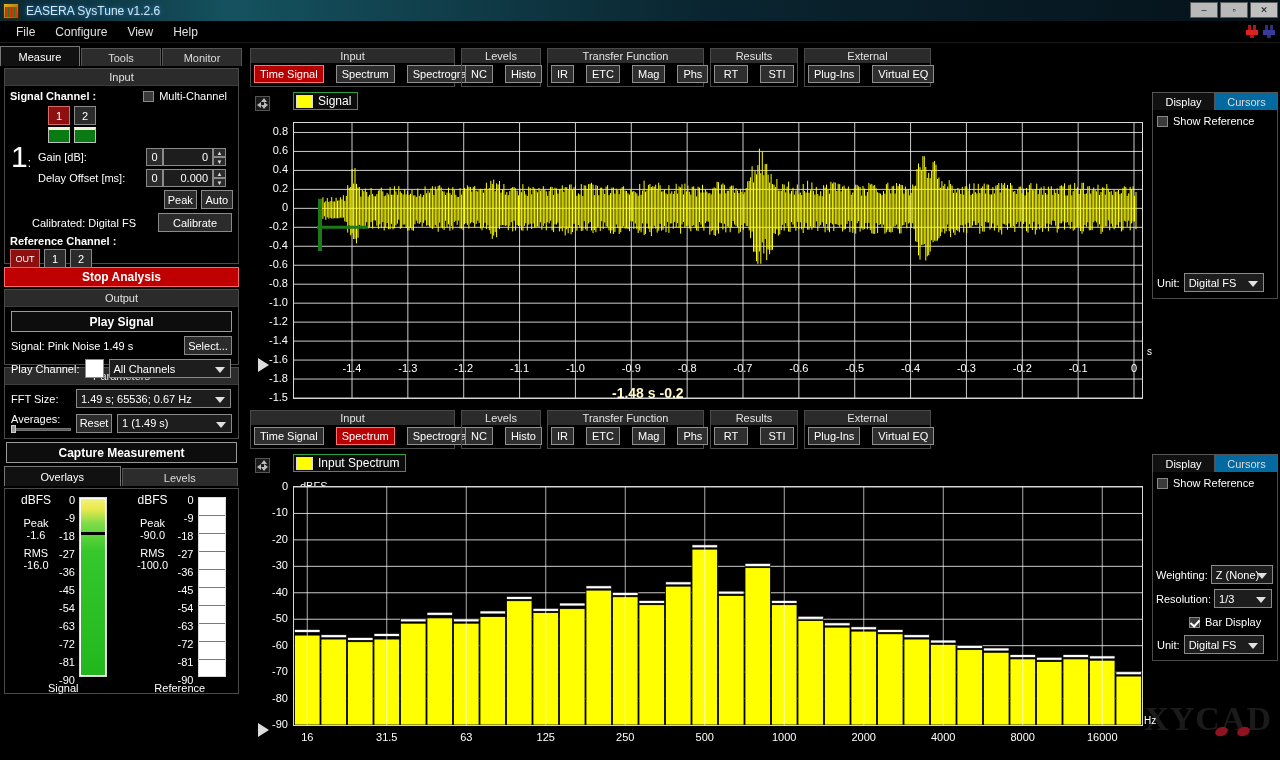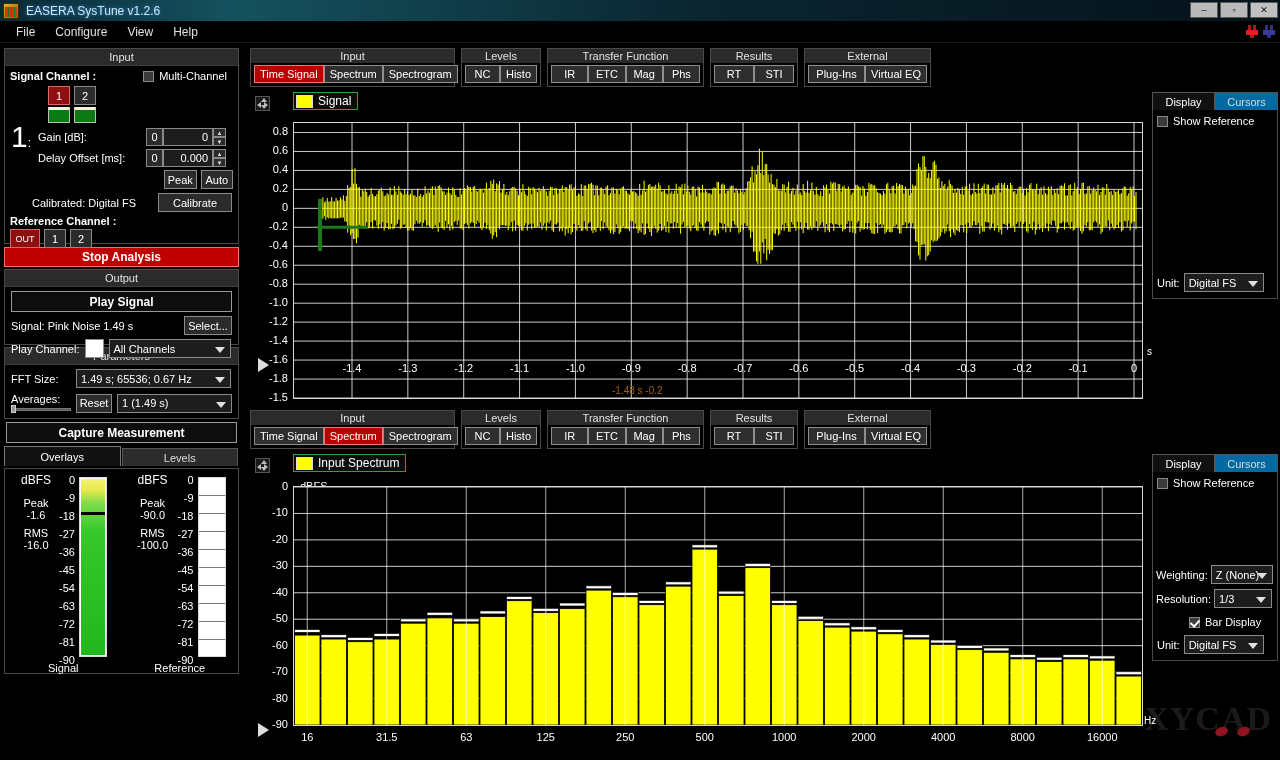--- a/index.html
+++ b/index.html
@@ -148,21 +148,21 @@
   .meterbar .peakline { position:absolute; left:1px; right:1px; height:3px; background:#000; }
   .meterbar .ticks { position:absolute; left:0; right:0; top:0; bottom:0;
     background: repeating-linear-gradient(to bottom, transparent 0 17px, #7a7a7a 17px 18px); }
   .meter-cap { position:absolute; bottom:-1px; width:100%; text-align:center; font-size:11px; color:#fff; }
 
   
   .pane { position:absolute; background:#000; }
   .toolbar-groups { display:flex; gap:6px; }
   .tg { border:1px solid #4a4a4a; }
   .tg-hd { background:#2b2b2b; color:#e2e2e2; font-size:11px; text-align:center; padding:1px 0; }
-  .tg-body { display:flex; gap:0; padding:2px 3px 3px 3px; }
+  .tg-body { display:flex; gap:12px; padding:2px 3px 3px 3px; }
   .tbtn {
     background:#2e2e2e; border:1px solid #8f8f8f; color:#fff; font-size:11px;
     padding:2px 5px; height:18px; display:flex;align-items:center;justify-content:center; white-space:nowrap;
   }
   .tbtn.active { background:#b80000; border-color:#ff7070; color:#fff; }
 
   .legend { display:flex; align-items:center; gap:5px; }
   .legend-box { border:1px solid #2fa03a; background:#0c0c0c; display:flex; align-items:center; gap:5px; padding:1px 6px 1px 2px; }
   .legend-sw { width:17px; height:13px; background:#ffff00; border:1px solid #ddd; }
   .legend-lb { color:#fff; font-size:12px; }
@@ -174,21 +174,21 @@
   .npl { left:1px; top:5px; border-top:3px solid transparent;border-bottom:3px solid transparent;border-right:4px solid #bbb;}
   .npr { right:1px; top:5px; border-top:3px solid transparent;border-bottom:3px solid transparent;border-left:4px solid #bbb;}
 
   .plot { position:absolute; background:#000; border:1px solid #d8d8d8; }
   .ylab { position:absolute; color:#fff; font-size:11px; text-align:right; }
   .xlab { position:absolute; color:#fff; font-size:11px; text-align:center; }
   .axis-unit { position:absolute; color:#fff; font-size:10px; }
 
   .playtri { width:0;height:0; border-top:7px solid transparent;border-bottom:7px solid transparent;border-left:11px solid #ddd; }
 
-  .readout { color:#a16207; font-size:10px; font-weight:normal; }
+  .readout { color:#fef9c3; font-size:14px; font-weight:bold; }
 
   .modebtn { display:flex; align-items:center; gap:4px; padding:1px 5px; border:1px solid #555; height:20px;}
   .modebtn.red { background:#b80000; border-color:#ff7070; }
   .modebtn span { color:#fff; font-size:12px; }
 
   
   .rpanel { position:absolute; background:#000; }
   .rtabrow { display:flex; height:18px; }
   .rtab { flex:1; background:#0369a1; color:#dcdcdc; border:1px solid #555; border-bottom:none;
     display:flex;align-items:center;justify-content:center; font-size:11px; }
@@ -237,20 +237,25 @@
           <i class="plug-a"></i>
           <i class="plug-b"></i>
           <i class="plug-c"></i>
           <i class="plug-d"></i>
         </div>
     </div>
   </div>
 
   <div class="leftpanel">
 
+    <div class="tabrow">
+      <div class="tab active">Measure</div>
+      <div class="tab">Tools</div>
+      <div class="tab">Monitor</div>
+    </div>
 
     <div class="group" style="height:196px;">
       <div class="group-hd">Input</div>
       <div class="group-body" style="height:176px;">
         <div style="display:flex; align-items:center; justify-content:space-between;">
           <div class="lbl-b">Signal Channel :</div>
           <div style="display:flex;align-items:center;gap:5px; margin-right:6px;justify-content:center;">
             <span class="chk"></span>
             <span class="lbl">Multi-Channel</span>
           </div>

